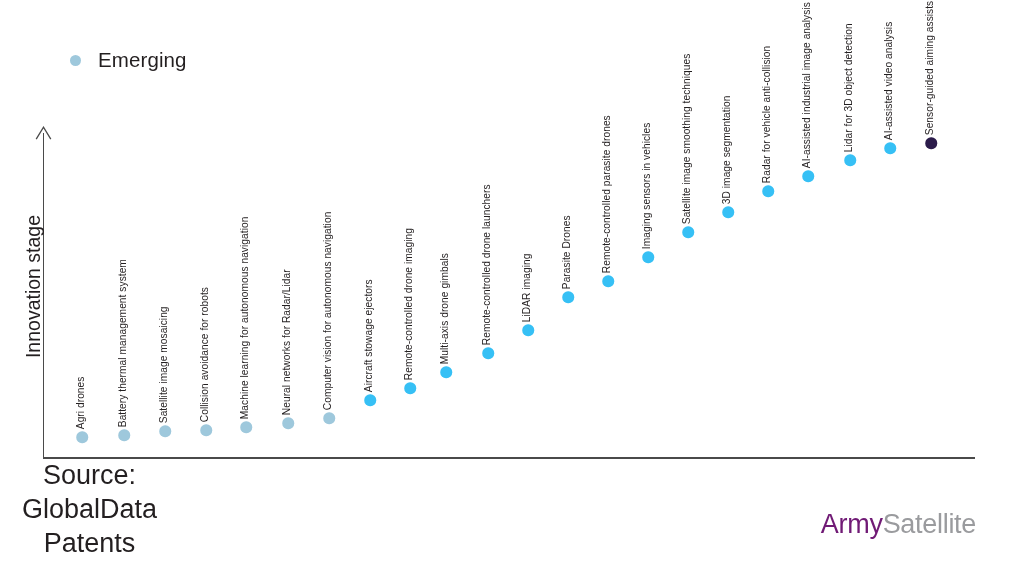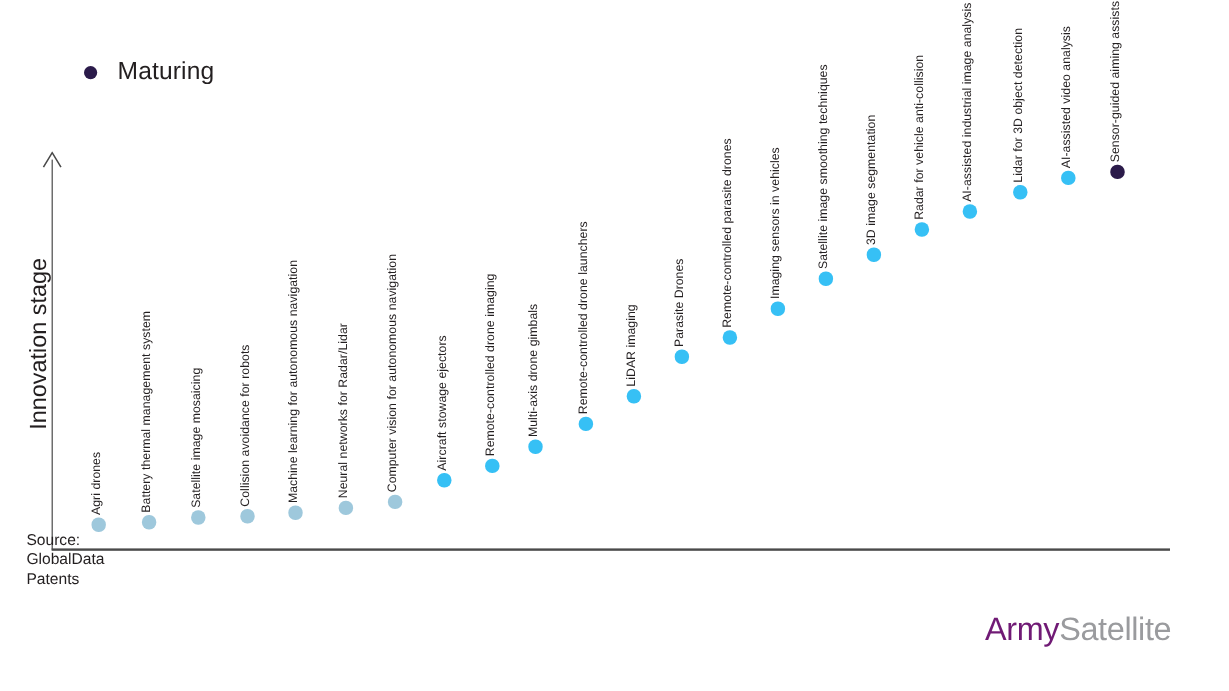--- a/index.html
+++ b/index.html
@@ -112,25 +112,26 @@
     line-height: 1;
     letter-spacing: 0.05px;
     white-space: nowrap;
     color: #231f20;
   }
 
   
   #source {
     position: absolute;
     left: 22px;
-    top: 442px;
-    font-size: 13px;
+    top: 458px;
+    font-size: 27px;
     line-height: 1.26;
     color: #231f20;
     white-space: pre-line;
+    text-align: center;
   }
   #brand {
     position: absolute;
     right: 48px;
     top: 509px;
     font-size: 27px;
     letter-spacing: -0.3px;
     white-space: nowrap;
   }
   #brand .b1 {
@@ -140,22 +141,22 @@
   #brand .b2 {
     font-weight: normal;
     color: #9a9b9e;
   }
 </style>
 </head>
 <body>
 
 <div id="legend">
   <div class="legend-item">
-    <span class="legend-dot" style="background: rgb(43, 27, 74);"></span>
-    <span class="legend-label">Maturing</span>
+    <span class="legend-dot" style="background: rgb(158, 200, 220);"></span>
+    <span class="legend-label">Emerging</span>
   </div>
 </div>
 
 <div id="plot">
   <div id="yaxis-line"></div>
   <svg id="yaxis-arrow" viewBox="0 0 17 14">
     <path d="M1.2 13.2 L8.5 1.2 L15.8 13.2" fill="none" stroke="#4a4a4a" stroke-width="1.3"></path>
   </svg>
   <div id="xaxis-line"></div>
   <div id="yaxis-title">Innovation stage</div>

